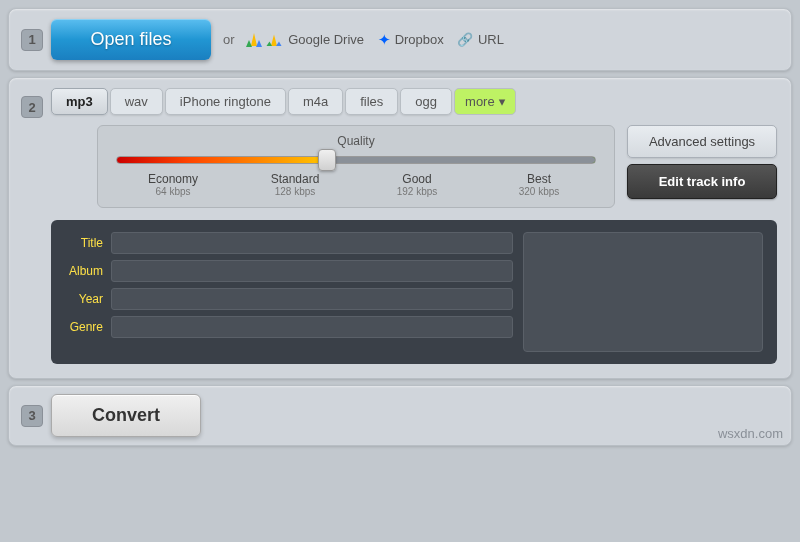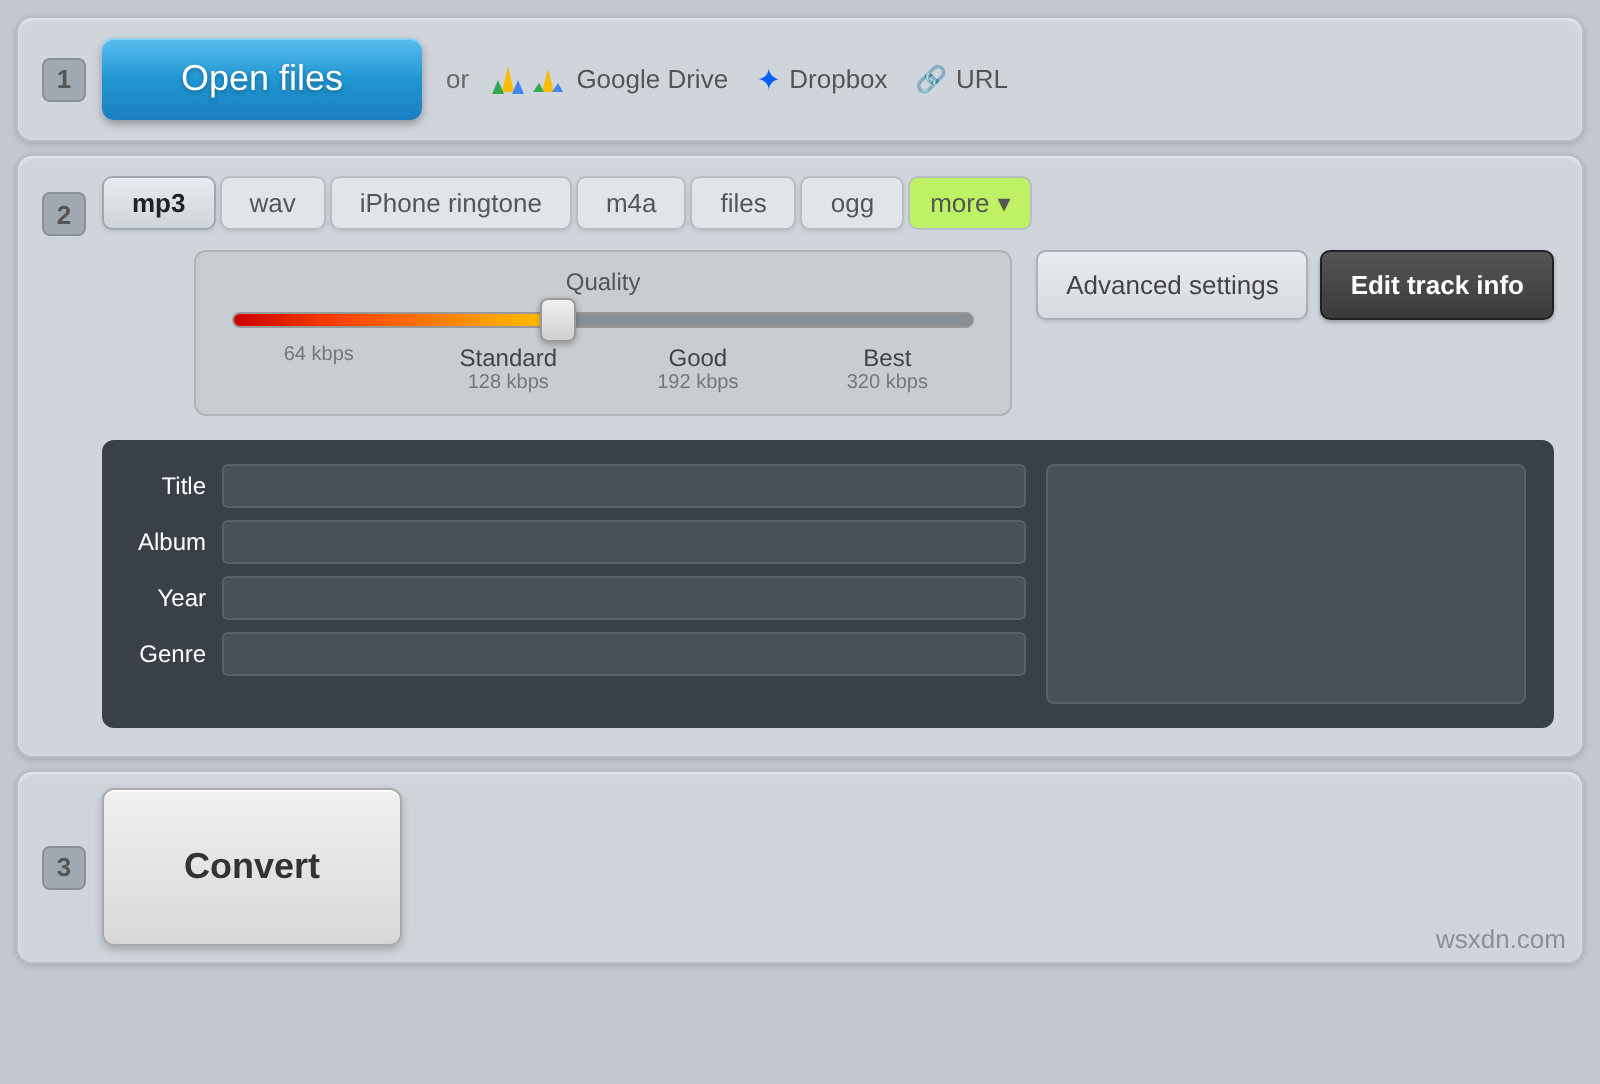--- a/index.html
+++ b/index.html
@@ -223,21 +223,21 @@
 
     .slider-label-item .kbps-text {
       font-size: 10px;
       color: #777;
       display: block;
     }
 
     
     .right-buttons {
       display: flex;
-      flex-direction: row;
+      flex-direction: column;
       gap: 6px;
       min-width: 150px;
     }
 
     .advanced-btn {
       background: linear-gradient(to bottom, #e8ecf0, #d5dadf);
       border: 1px solid #aab0b8;
       border-radius: 5px;
       padding: 8px 14px;
       font-size: 13px;
@@ -277,21 +277,21 @@
       gap: 6px;
     }
 
     .track-field-row {
       display: flex;
       align-items: center;
       gap: 8px;
     }
 
     .field-label {
-      color: #ffffff;
+      color: #fde047;
       font-size: 12px;
       min-width: 38px;
       text-align: right;
     }
 
     .field-input {
       flex: 1;
       background: #4a5058;
       border: 1px solid #5a6068;
       border-radius: 3px;
@@ -318,21 +318,21 @@
     }
 
     .section-3 .step-number {
       top: 50%;
     }
 
     .convert-btn {
       background: linear-gradient(to bottom, #f0f0f0, #d8d8d8);
       border: 1px solid #aaa;
       border-radius: 6px;
-      padding: 28px 36px;
+      padding: 10px 36px;
       font-size: 18px;
       font-weight: bold;
       cursor: pointer;
       color: #333;
       box-shadow: 0 2px 4px rgba(0,0,0,0.2), inset 0 1px 0 rgba(255,255,255,0.8);
       min-width: 150px;
     }
 
     .watermark {
       position: absolute;
@@ -405,20 +405,21 @@
       <div class="quality-area">
         <div class="quality-label">Quality</div>
         <div class="slider-container">
           <div class="slider-track">
             <div class="slider-track-gray"></div>
             <div class="slider-thumb"></div>
           </div>
         </div>
         <div class="slider-labels">
           <div class="slider-label-item">
+            <span class="label-text">Economy</span>
             <span class="kbps-text">64 kbps</span>
           </div>
           <div class="slider-label-item">
             <span class="label-text">Standard</span>
             <span class="kbps-text">128 kbps</span>
           </div>
           <div class="slider-label-item">
             <span class="label-text">Good</span>
             <span class="kbps-text">192 kbps</span>
           </div>

